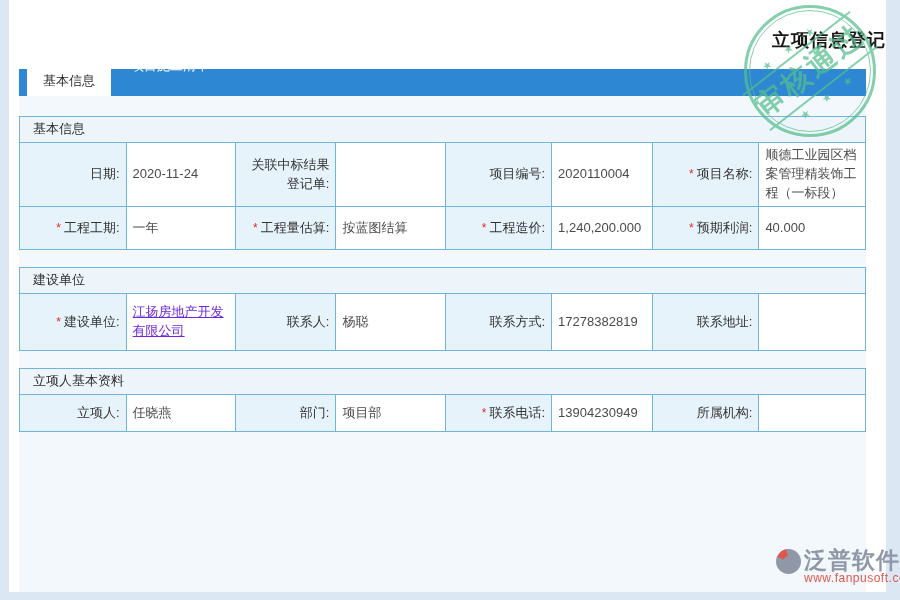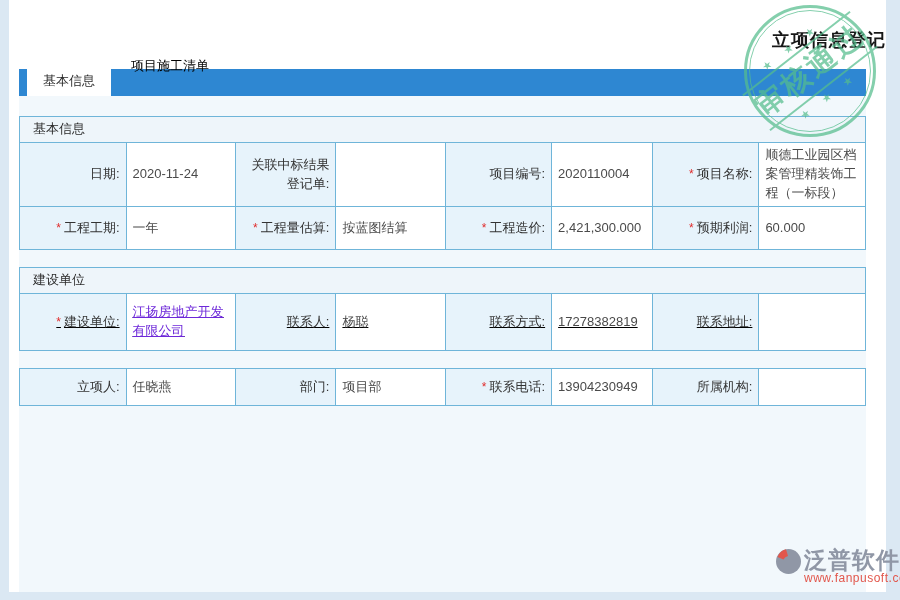--- a/index.html
+++ b/index.html
@@ -9,21 +9,21 @@
     font-family:"Liberation Sans","DejaVu Sans",sans-serif;
     -webkit-font-smoothing:antialiased;
   }
   .paper{position:absolute;left:9px;top:0;width:877px;height:592px;background:#ffffff;}
   .page-title{margin:0;padding-top:28px;text-align:right;font-size:18px;font-weight:bold;color:#171717;letter-spacing:1px;}
   .tabbar{
     position:absolute;left:19px;top:69px;width:847px;height:27px;
     background:#2e87d2;display:flex;align-items:flex-end;z-index:2;
   }
   .tab{
-    color:#000000;font-size:13px;padding:0 14px;height:44px;line-height:27px;cursor:pointer;
+    color:#ffffff;font-size:13px;padding:0 14px;height:44px;line-height:27px;cursor:pointer;
   }
   .tab.active{
     background:#ffffff;color:#2b2b2b;margin-left:8px;margin-right:6px;
     height:30px;line-height:30px;border-radius:3px 3px 0 0;padding:0 16px;
   }
   .panel{
     position:absolute;left:19px;top:96px;width:847px;height:496px;
     background:#f2f8fc;box-sizing:border-box;padding-top:20px;
   }
   .section{margin:0 0 17px 0;}
@@ -35,21 +35,21 @@
   table.grid{width:100%;border-collapse:collapse;table-layout:fixed;background:#ffffff;}
   table.grid td{
     border:1px solid #6fb5d9;font-size:13px;vertical-align:middle;
     padding:2px 6px;box-sizing:border-box;word-break:break-all;line-height:1.45;
   }
   td.lbl{background:#e7f3fb;text-align:right;color:#333333;padding-right:7px;}
   td.val{background:#ffffff;text-align:left;color:#4a4a4a;padding-left:9px;}
   .req{color:#e02b2b;margin-right:3px;font-size:12px;}
   a.cell-link{color:#6d28d9;text-decoration:underline;cursor:pointer;}
   tr.r1{height:64px;} tr.r2{height:37px;} tr.r3{height:43px;}
-  tr.r4{height:45px;} tr.r5{height:31px;} tr.rc{height:57px;text-decoration:underline;} tr.ra{height:37px;margin-left:20px;}
+  tr.r4{height:45px;} tr.r5{height:31px;} tr.rc{height:57px;} tr.ra{height:37px;margin-left:20px;}
   
   .stamp{
     position:absolute;left:744px;top:5px;width:126px;height:126px;z-index:3;
     border:3px solid #55bd8d;border-radius:50%;opacity:0.72;
     display:flex;align-items:center;justify-content:center;pointer-events:none;
   }
   .stamp-inner{position:absolute;left:2px;top:2px;right:2px;bottom:2px;border:1px solid #55bd8d;border-radius:50%;}
   .stamp-rot{transform:rotate(-38deg);text-align:center;color:#55bd8d;}
   .stamp-text{
     font-size:29px;font-weight:bold;letter-spacing:3px;white-space:nowrap;
@@ -99,23 +99,23 @@
         <td class="val">2020110004</td>
         <td class="lbl"><span class="req">*</span><span>项目名称:</span></td>
         <td class="val">顺德工业园区档案管理精装饰工程（一标段）</td>
       </tr>
       <tr class="r3">
         <td class="lbl"><span class="req">*</span><span>工程工期:</span></td>
         <td class="val">一年</td>
         <td class="lbl"><span class="req">*</span><span>工程量估算:</span></td>
         <td class="val">按蓝图结算</td>
         <td class="lbl"><span class="req">*</span><span>工程造价:</span></td>
-        <td class="val">2,421,300.000</td>
+        <td class="val">1,240,200.000</td>
         <td class="lbl"><span class="req">*</span><span>预期利润:</span></td>
-        <td class="val">60.000</td>
+        <td class="val">40.000</td>
       </tr>
     </tbody>
       </table>
   </div>
 
   <div class="section">
     <div class="sec-header">建设单位</div>
     <table class="grid">
       <colgroup>
           <col style="width:12.6%">
@@ -136,20 +136,21 @@
         <td class="lbl"><span class="req"></span><span>联系方式:</span></td>
         <td class="val">17278382819</td>
         <td class="lbl"><span class="req"></span><span>联系地址:</span></td>
         <td class="val"></td>
       </tr>
     </tbody>
       </table>
   </div>
 
   <div class="section">
+    <div class="sec-header">立项人基本资料</div>
     <table class="grid">
       <colgroup>
           <col style="width:12.6%">
           <col style="width:12.9%">
           <col style="width:11.9%">
           <col style="width:12.9%">
           <col style="width:12.6%">
           <col style="width:11.9%">
           <col style="width:12.6%">
           <col style="width:12.6%">

